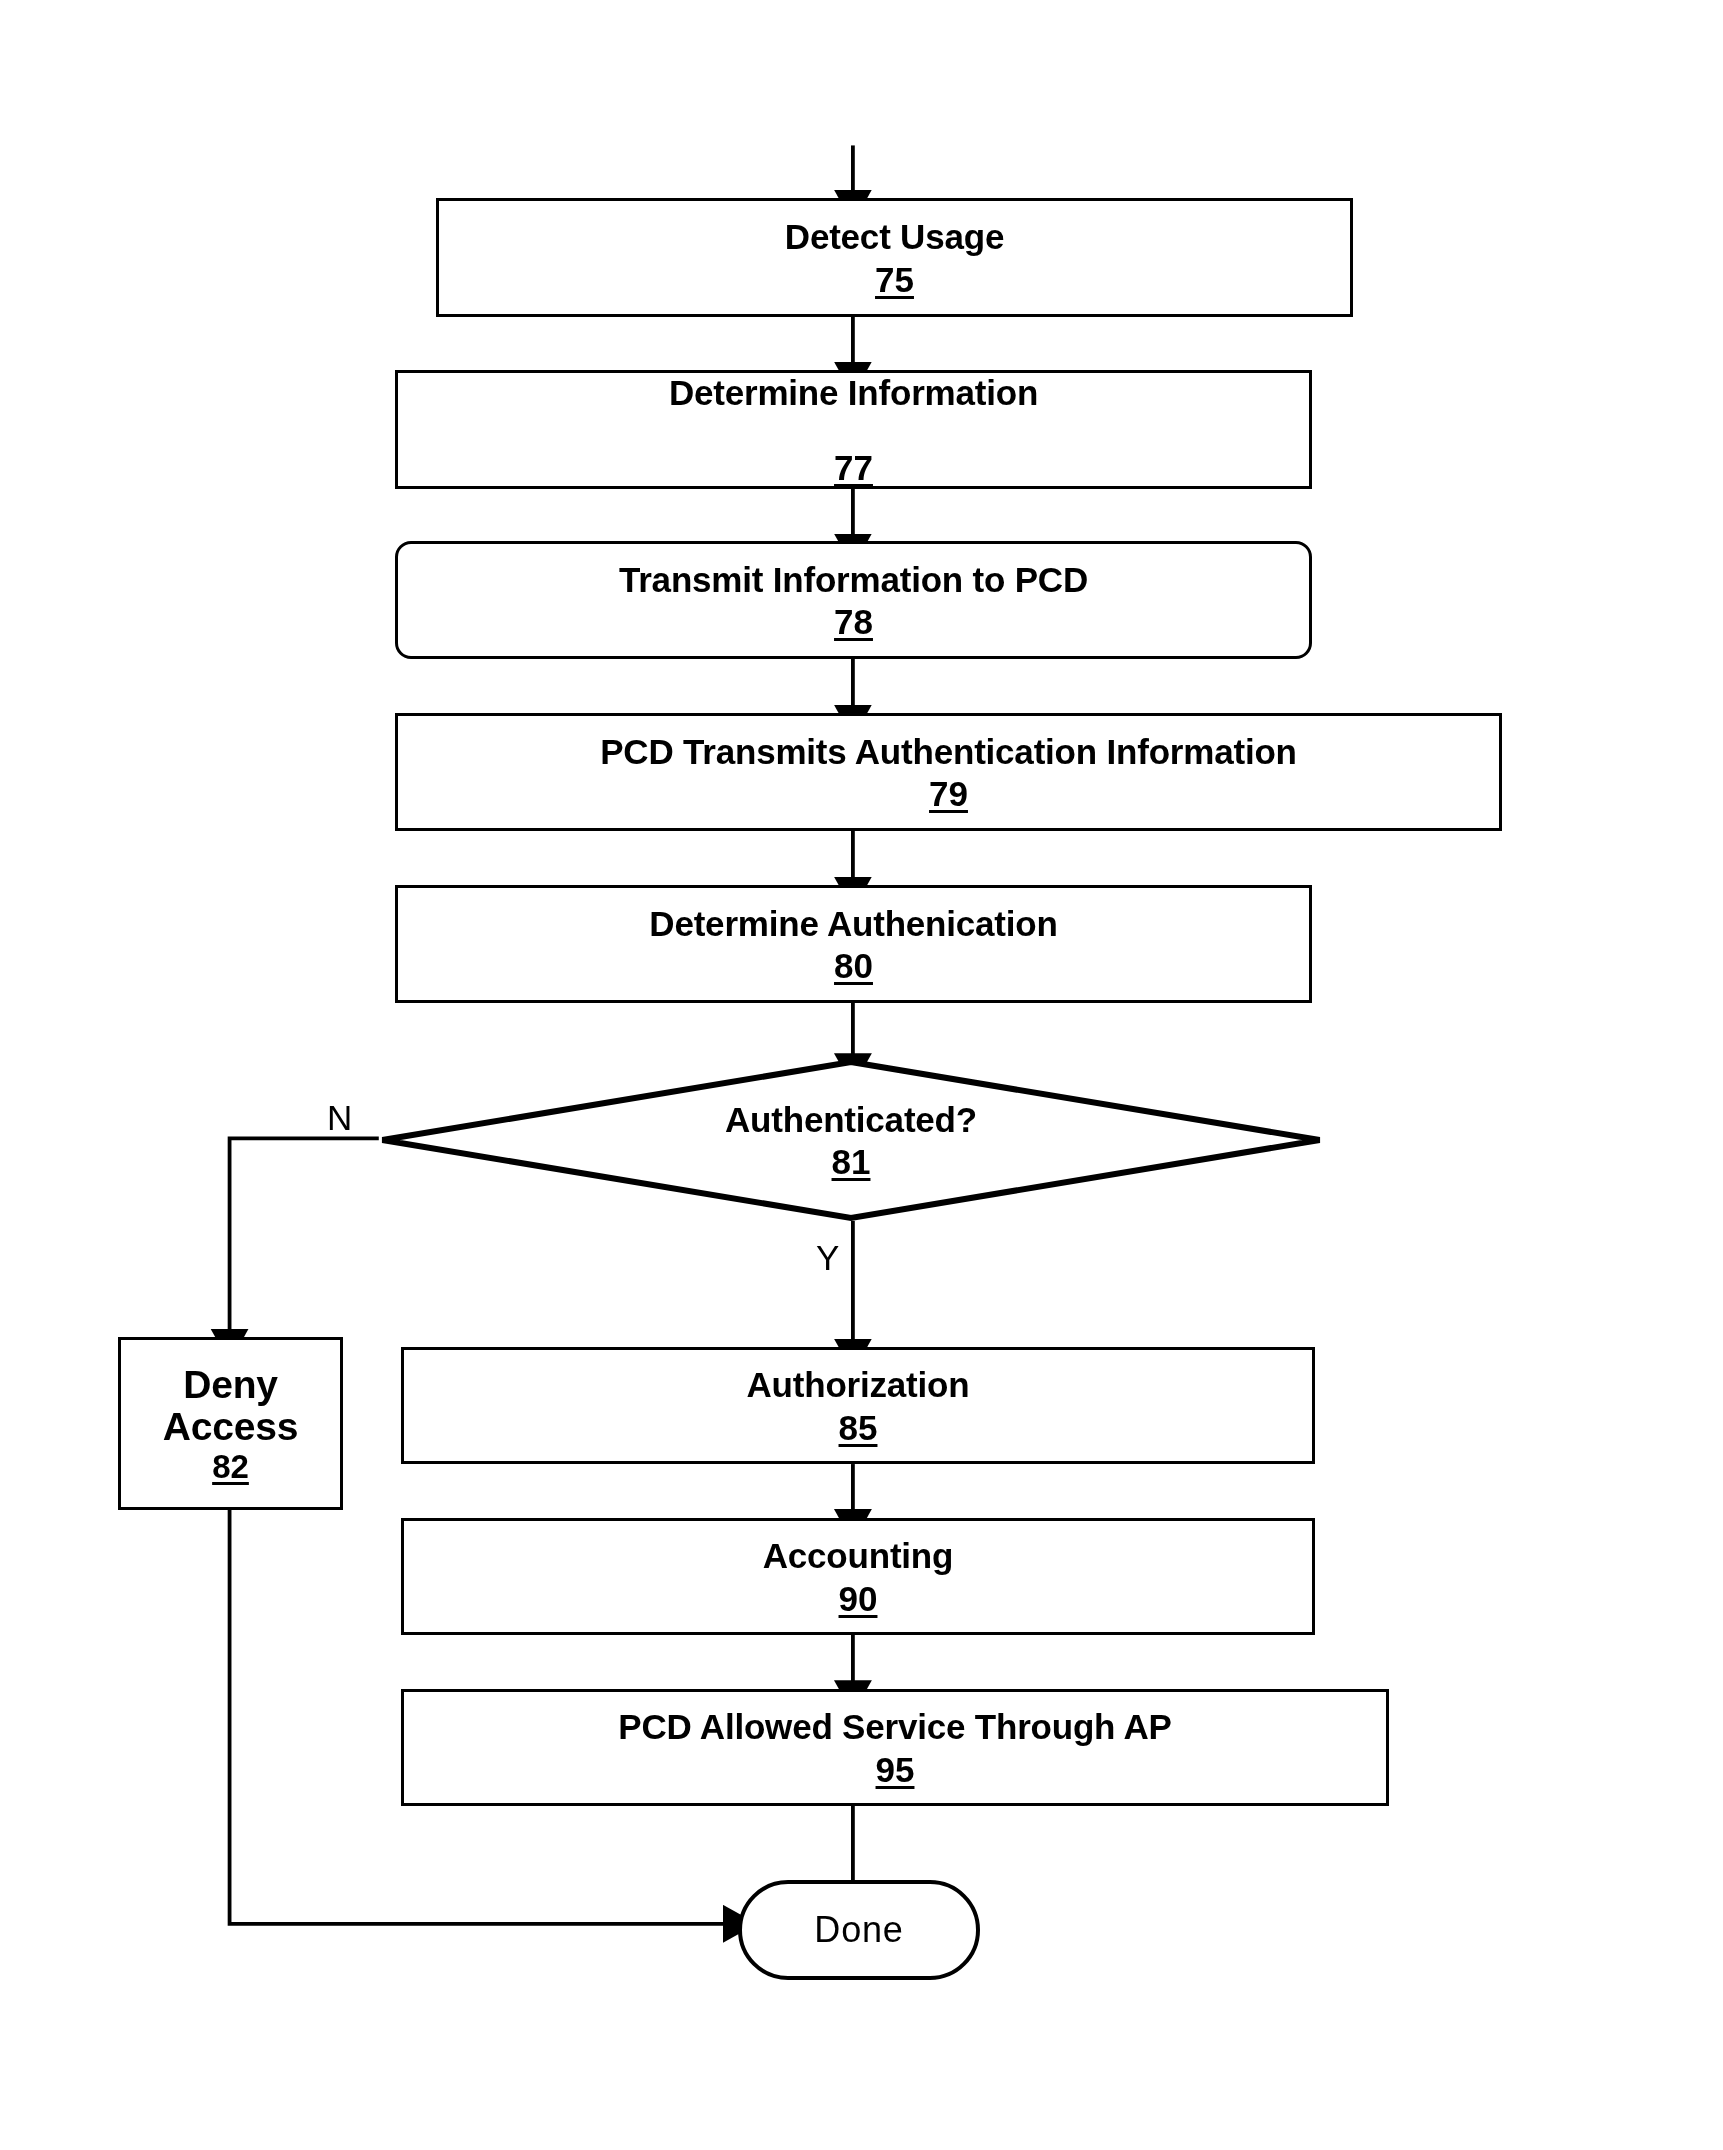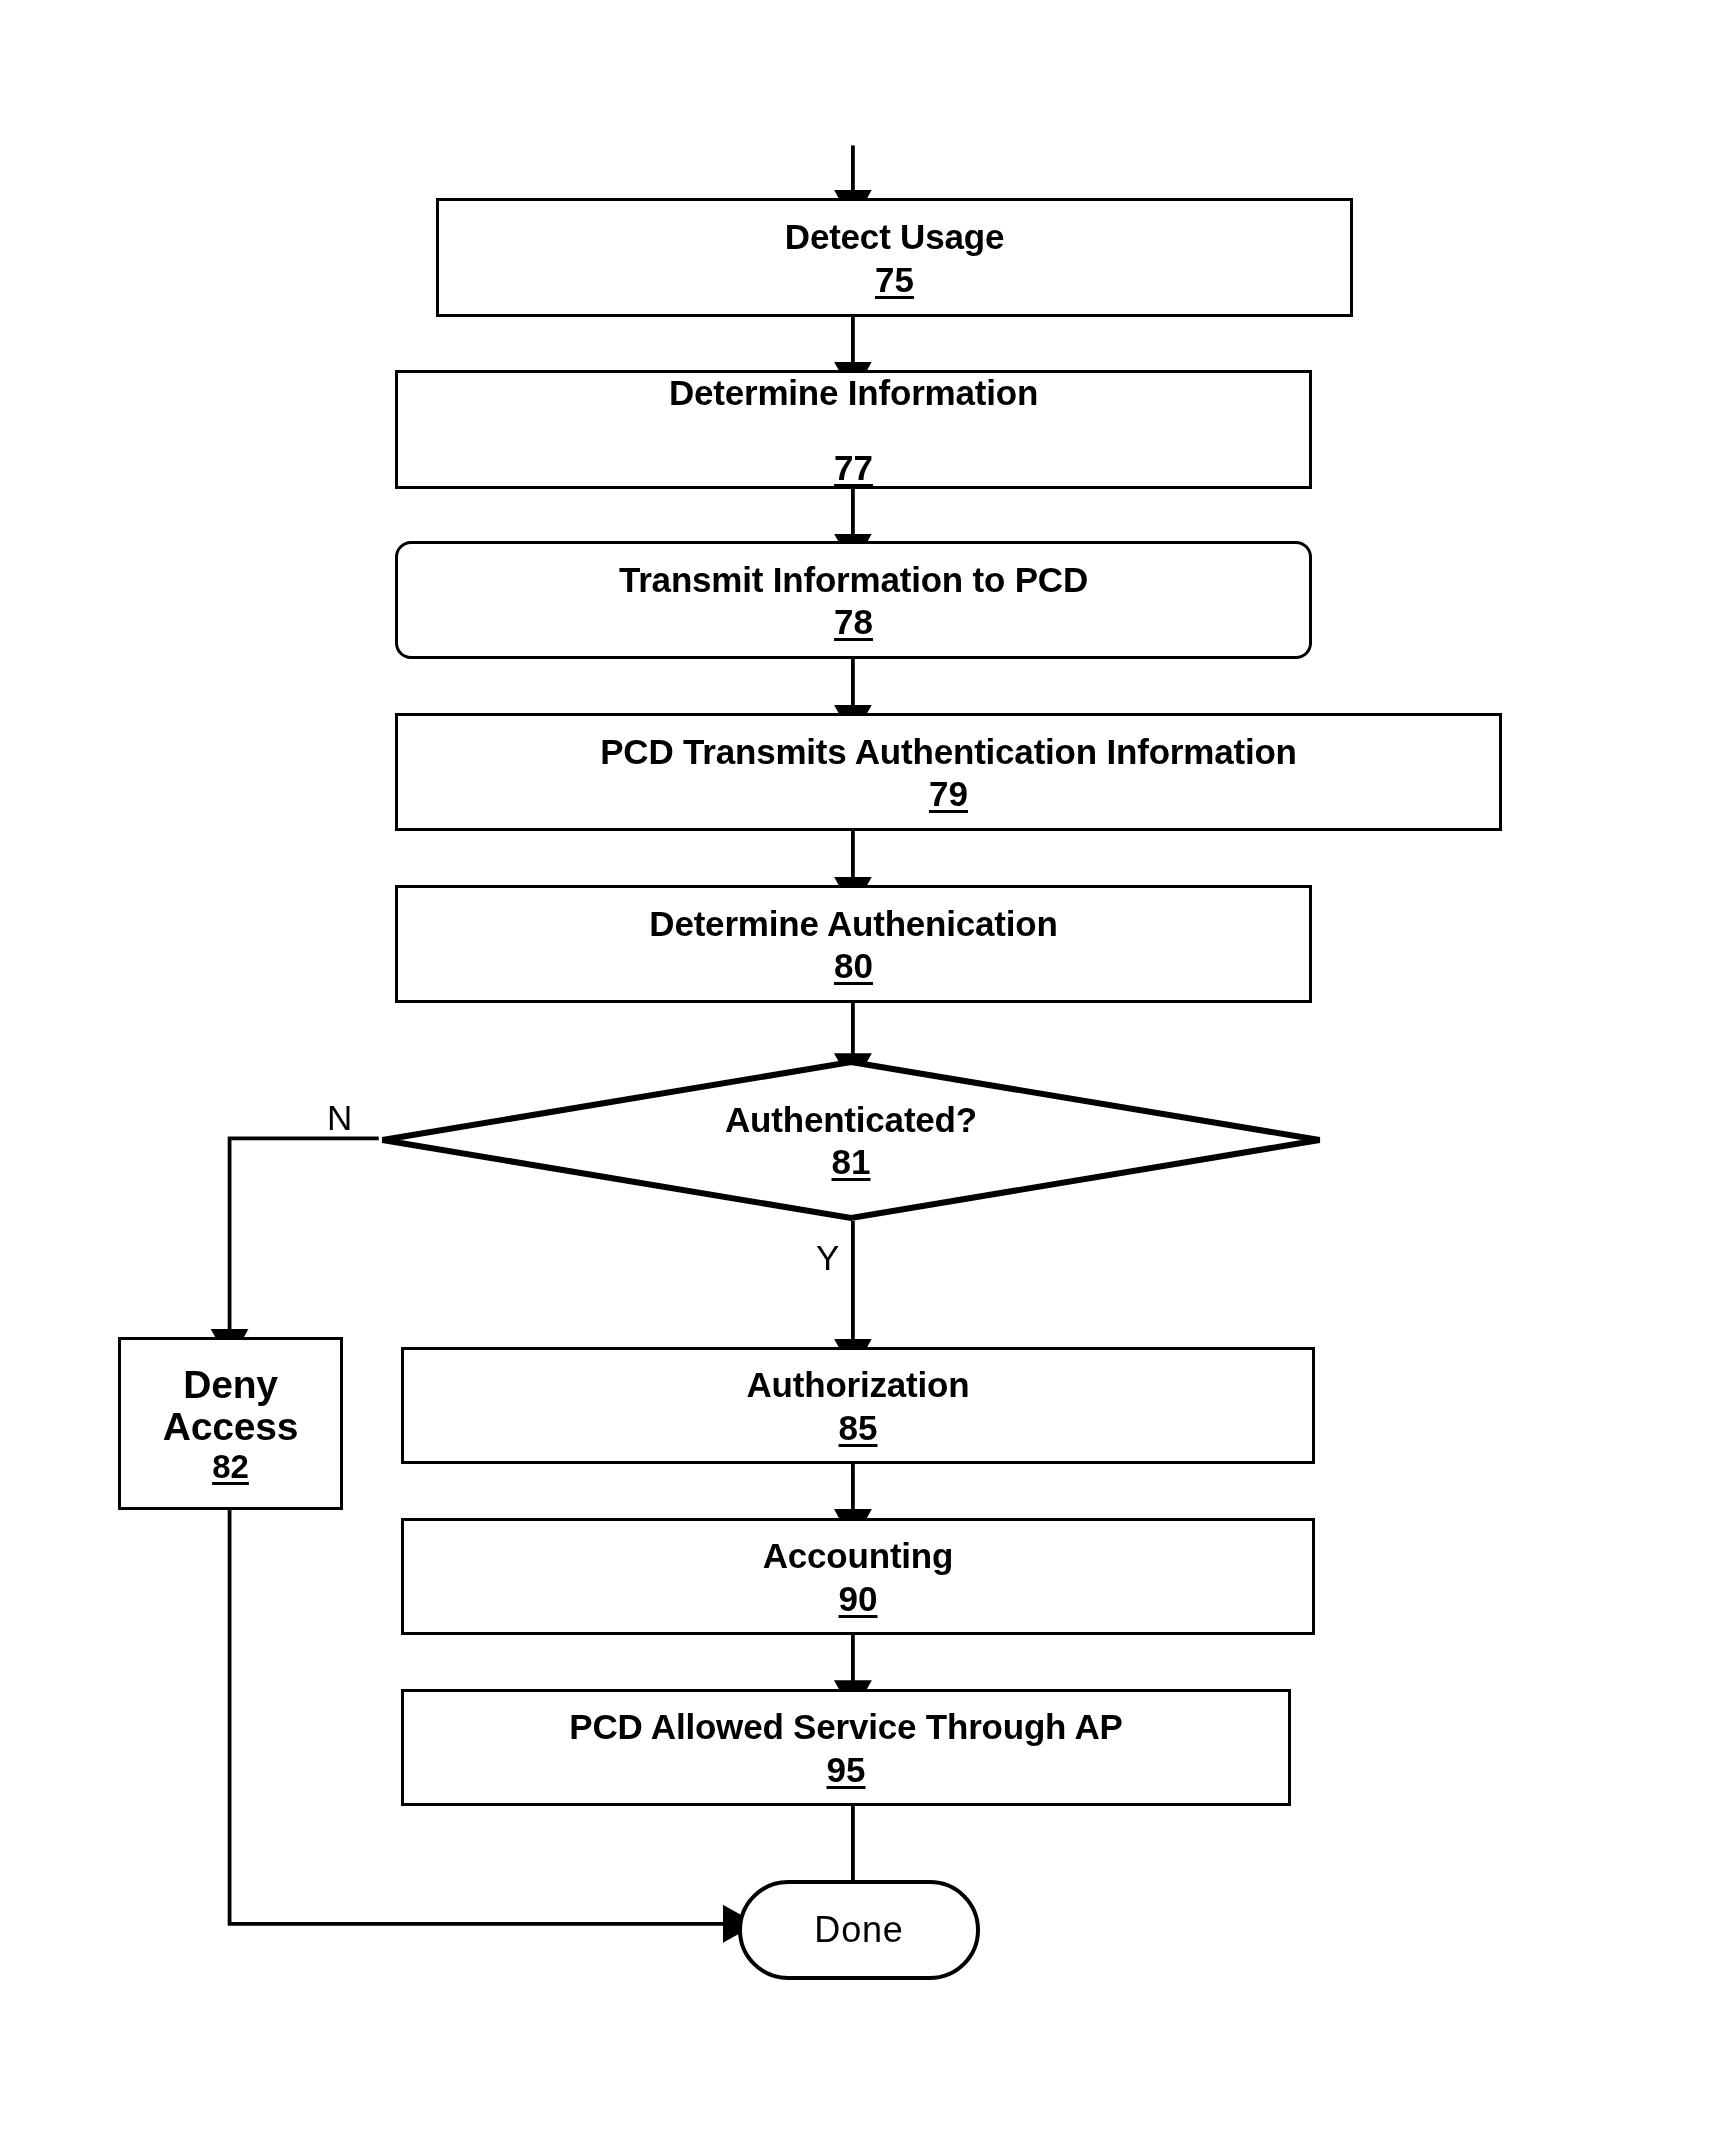--- a/index.html
+++ b/index.html
@@ -200,21 +200,21 @@
   <div class="node-box" style="left:401px; top:1347px; width:914px; height:117px;">
     <div class="node-label">Authorization</div>
     <div class="node-ref">85</div>
   </div>
 
   <div class="node-box" style="left:401px; top:1518px; width:914px; height:117px;align-items:center;">
     <div class="node-label">Accounting</div>
     <div class="node-ref">90</div>
   </div>
 
-  <div class="node-box" style="left:401px; top:1689px; width:890px; height:117px;">
+  <div class="node-box" style="left:401px; top:1689px; width:988px; height:117px;">
     <div class="node-label">PCD Allowed Service Through AP</div>
     <div class="node-ref">95</div>
   </div>
 
   <div id="terminal-done" style="left:738px; top:1880px; width:242px; height:100px;">
     <div class="node-label">Done</div>
   </div>
 
 </div>
 

